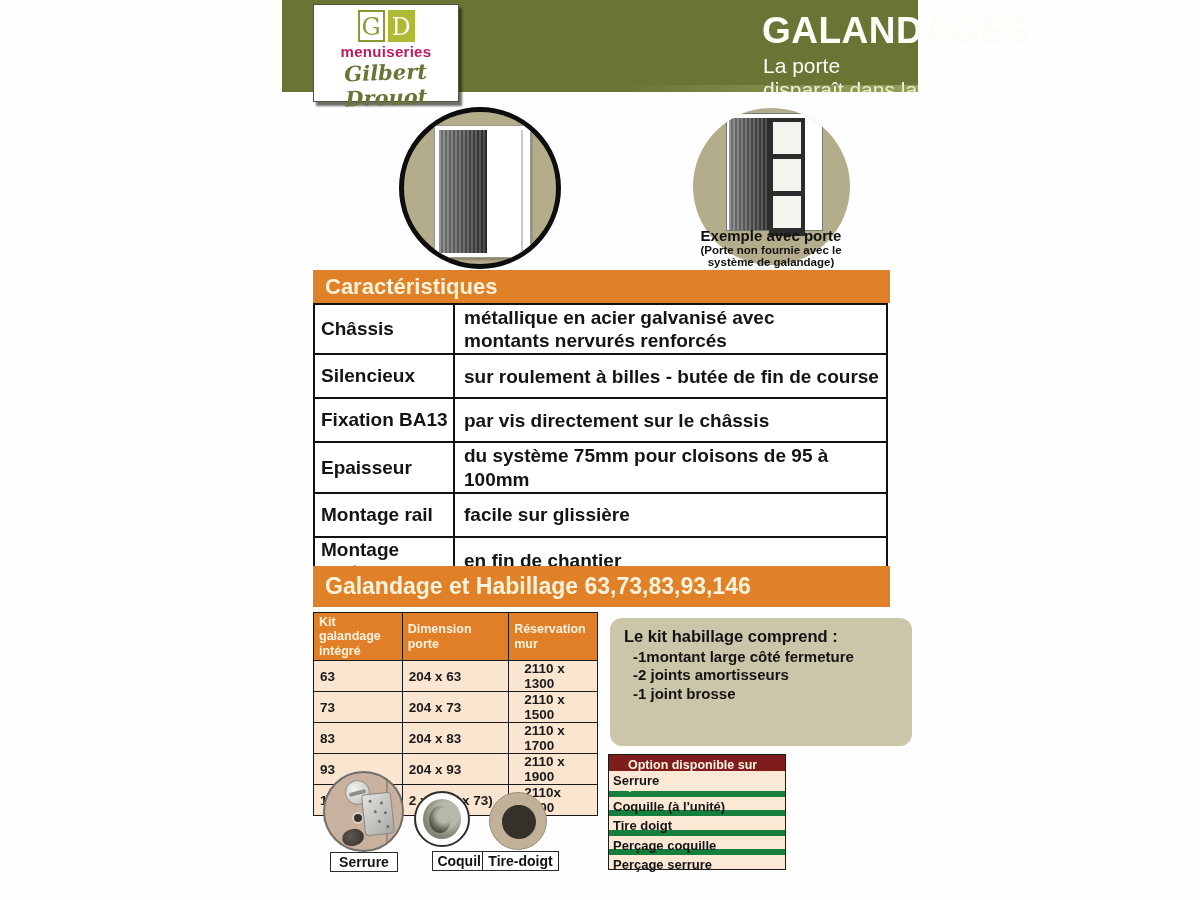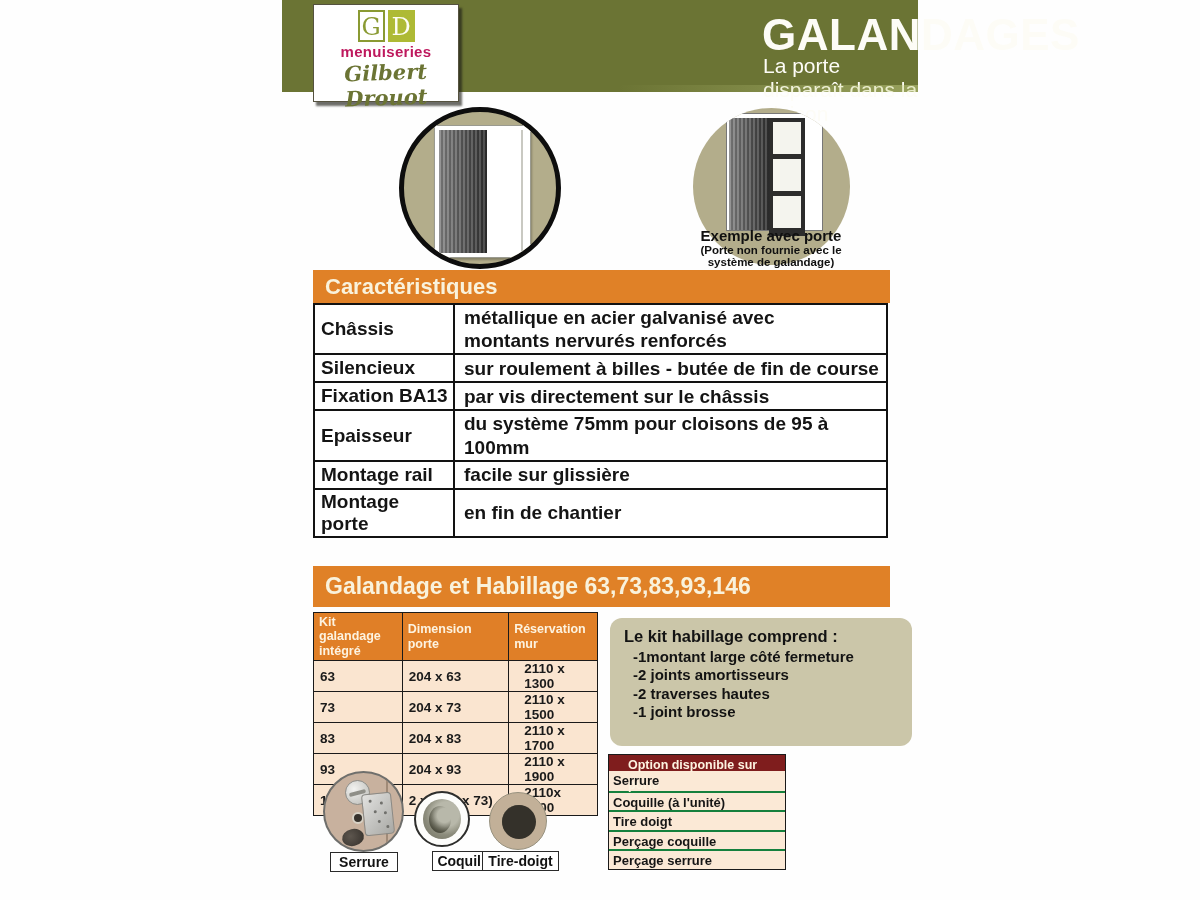--- a/index.html
+++ b/index.html
@@ -4,21 +4,21 @@
 <style>
   * { margin:0; padding:0; box-sizing:border-box; }
   html,body { background:#ffffff; }
   body { font-family:"Liberation Sans", sans-serif; }
   .page { position:relative; width:1200px; height:900px; background:#fefefe; overflow:hidden; }
 
   
   .banner { position:absolute; left:282px; top:0; width:636px; height:92px; background:#6b7434; }
   .banner::after { content:""; position:absolute; right:0; bottom:0; width:300px; height:7px;
     background:linear-gradient(90deg, rgba(255,255,255,0), rgba(205,215,140,.45)); }
-  .banner-title { position:absolute; left:480px; top:10px; font-size:44px; font-weight:700; color:#fdfcf6; letter-spacing:.5px; }
+  .banner-title { position:absolute; left:480px; top:10px; font-size:37px; font-weight:700; color:#fdfcf6; letter-spacing:.5px; }
   .banner-subtitle { position:absolute; left:481px; top:54px; font-size:21px; font-weight:400; color:#fdfcf6; }
 
   .logo-box { position:absolute; left:313px; top:4px; width:146px; height:98px; background:#fff;
     border:1px solid #55523f; box-shadow:3px 4px 2px rgba(30,30,25,.65); text-align:center; }
   .logo-tiles { margin-top:5px; display:flex; justify-content:center; gap:3px; }
   .tile { width:27px; height:32px; font-family:"DejaVu Serif", serif; font-size:24px; line-height:30px; font-weight:400; }
   .tile-g { background:#fff; border:2px solid #8a9a33; color:#8a9a33; }
   .tile-d { background:#aeba35; border:2px solid #aeba35; color:#fdfdf4; }
   .logo-wordmark { font-size:15px; font-weight:700; color:#be185d; letter-spacing:.3px; margin-top:1px; }
   .logo-signature { font-family:"DejaVu Serif", serif; font-style:italic; font-size:21px; font-weight:700;
@@ -51,21 +51,21 @@
     display:flex; align-items:center; font-weight:700; }
   .bar-carac { top:270px; height:33px; font-size:22px; padding-left:12px; }
   .bar-galandage { top:566px; height:41px; font-size:23px; padding-left:12px; }
 
   
   .char-table { position:absolute; left:313px; top:303px; width:575px; border-collapse:collapse; }
   .char-table td { border:2px solid #121212; font-size:19px; font-weight:700; color:#141414;
     vertical-align:middle; background:#fff; }
   .char-table td.c-label { width:140px; padding:1px 4px 1px 6px; }
   .char-table td.c-value { padding:1px 4px 1px 9px; white-space:pre-line; line-height:1.22; }
-  .char-table tr { height:28px; }
+  .char-table tr { height:44px; }
   .char-table tr.tall { height:50px; }
 
   
   .gal-table { position:absolute; left:313px; top:612px; width:285px; border-collapse:collapse; }
   .gal-table th { background:#e07f27; color:#fdf3e0; font-size:12.5px; font-weight:700; text-align:left;
     border:1px solid #1a1a1a; padding:2px 3px 2px 5px; line-height:1.15; height:36px; vertical-align:middle; }
   .gal-table td { background:#fae5d0; color:#1a1a1a; font-size:13.5px; font-weight:700;
     border:1px solid #1a1a1a; padding:0 3px 0 6px; height:20px; }
   .gal-table td.rv { padding-left:15px; }
   .gal-table col.c1 { width:89px; } .gal-table col.c2 { width:107px; } .gal-table col.c3 { width:89px; }
@@ -74,21 +74,21 @@
   .kit-box { position:absolute; left:610px; top:618px; width:302px; height:128px; background:#cbc6a9;
     border-radius:12px; padding:9px 10px 0 14px; color:#131313; }
   .kit-title { font-size:16.5px; font-weight:700; margin-bottom:2px; }
   .kit-item { font-size:15px; font-weight:700; line-height:1.22; margin-left:9px; }
 
   
   .opt-table { position:absolute; left:608px; top:754px; width:178px; border:1px solid #1a1a1a; }
   .opt-header { background:#7f1d1d; color:#fdf3e0; font-size:12.5px; font-weight:700; height:16px;
     line-height:20px; padding-left:19px; }
   .opt-row { background:#fbe9d6; color:#151515; font-size:13px; font-weight:700; height:19.5px;
-    line-height:19px; padding-left:4px; border-top:2px solid #15803d; }
+    line-height:19px; padding-left:4px; border-top:6px solid #15803d; }
 
   
   .hw-serrure { position:absolute; left:323px; top:771px; width:81px; height:81px; border-radius:50%;
     background:#c8b19e; border:2px solid #6f6f6c; overflow:hidden; }
   .sr-edge { position:absolute; right:14px; top:0; width:2px; height:100%; background:#a08a77; }
   .sr-knob { position:absolute; left:20px; top:7px; width:25px; height:25px; border-radius:50%;
     background:radial-gradient(circle at 35% 35%, #f2f2f0, #b9b9b4); border:1px solid #8d8d88; }
   .sr-knob::after { content:""; position:absolute; left:3px; top:10px; width:17px; height:4px;
     background:#8f8f88; border-radius:2px; transform:rotate(-15deg); }
   .sr-hole { position:absolute; left:27px; top:39px; width:12px; height:12px; border-radius:50%;
@@ -232,21 +232,20 @@
         <td>2 x (204 x 73)</td>
         <td class="rv">2110x 3000</td>
       </tr>
     </tbody>
   </table>
 
   <div class="kit-box">
     <div class="kit-title">Le kit habillage comprend :</div>
     <div class="kit-item">-1montant large côté fermeture</div>
     <div class="kit-item">-2 joints amortisseurs</div>
-    <div class="kit-item">-2 traverses hautes</div>
     <div class="kit-item">-1 joint brosse</div>
   </div>
 
   <div class="opt-table">
     <div class="opt-header">Option disponible  sur porte</div>
     <div class="opt-row" style="border-top:none;">Serrure</div>
     <div class="opt-row">Coquille (à l'unité)</div>
     <div class="opt-row">Tire doigt</div>
     <div class="opt-row">Perçage coquille</div>
     <div class="opt-row">Perçage serrure</div>

